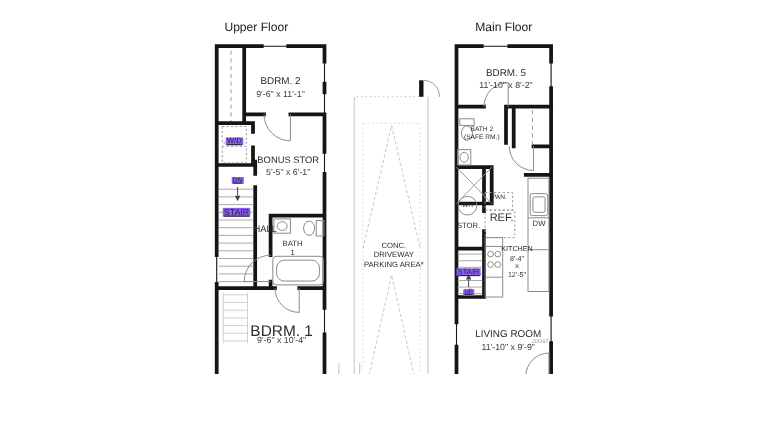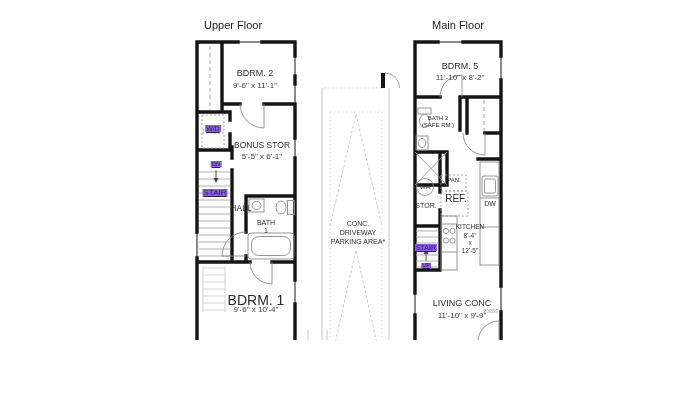--- a/index.html
+++ b/index.html
@@ -184,21 +184,21 @@
   <div class="lbl" style="left:454px;top:177px;font-size:6px">PAN.</div>
   <div class="lbl" style="left:456px;top:194px;font-size:10px">REF.</div>
   <div class="lbl" style="left:426px;top:202px;font-size:7px">STOR.</div>
   <div class="lbl bg" style="left:426px;top:244px;font-size:7px">STAIR</div>
   <div class="lbl bg" style="left:426px;top:263px;font-size:5.5px">UP</div>
   <div class="lbl" style="left:470px;top:224px;font-size:6.5px">KITCHEN</div>
   <div class="lbl dim" style="left:470px;top:233px;font-size:6.5px">8'-4"</div>
   <div class="lbl dim" style="left:470px;top:240px;font-size:6.5px">x</div>
   <div class="lbl dim" style="left:470px;top:248px;font-size:6.5px">12'-5"</div>
   <div class="lbl" style="left:490px;top:200px;font-size:7px">DW</div>
-  <div class="lbl" style="left:462px;top:299px;font-size:9px">LIVING CONC</div>
+  <div class="lbl" style="left:462px;top:299px;font-size:9px">LIVING ROOM</div>
   <div class="lbl dim" style="left:462px;top:312px;font-size:8px">11'-10" x 9'-9"</div>
   <div class="lbl gray" style="left:491px;top:309px;font-size:5px">20/397</div>
   <div class="lbl" style="left:433px;top:350px;font-size:6.5px">CONC.</div>
   <div class="lbl" style="left:433px;top:359px;font-size:6.5px">WALKWAY</div>
   <div class="lbl" style="left:489px;top:350px;font-size:6.5px">ENTRY</div>
   <div class="lbl" style="left:489px;top:359px;font-size:6.5px">STOOP</div>
 
 </div>
 
 </body></html>

